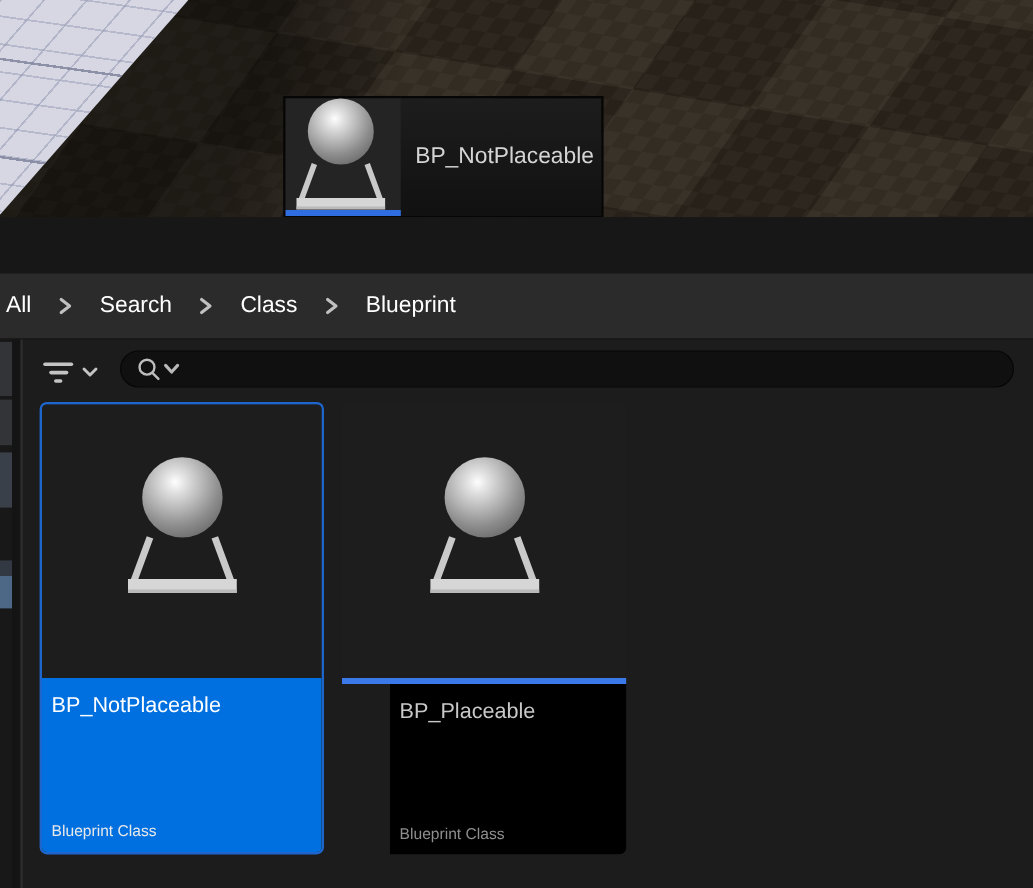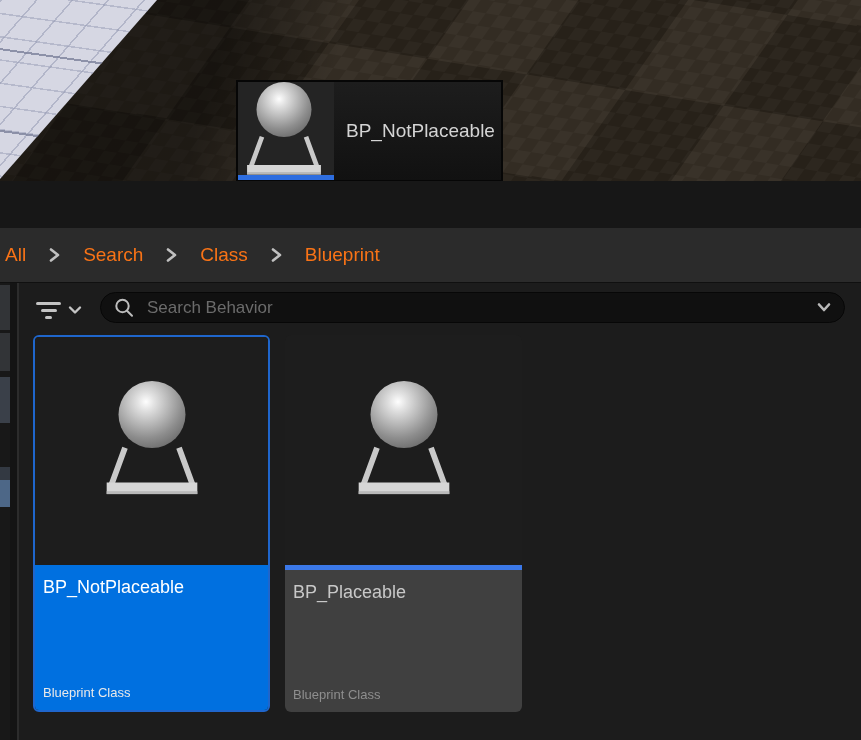--- a/index.html
+++ b/index.html
@@ -54,21 +54,21 @@
   .icon-lg .sphere{width:67px;height:67px;}
   .icon-sm{width:92px;height:94px;}
   .icon-sm .sphere{width:55px;height:55px;}
   
   .gap-band{position:absolute;left:0;top:181px;width:861px;height:47px;background:#171717;}
   
   .breadcrumb-bar{
     position:absolute;left:0;top:228px;width:861px;height:55px;
     background:#2b2b2b;border-bottom:1px solid #101010;box-sizing:border-box;
     display:flex;align-items:center;gap:22px;padding-left:5px;
-    color:#f97316;font-size:19px;
+    color:#ffffff;font-size:19px;
   }
   .crumb{cursor:default;}
   .crumb-sep{display:flex;align-items:center;}
   
   .browser-body{position:absolute;left:0;top:283px;width:861px;height:457px;background:#1c1c1c;}
   .sources-edge{position:absolute;left:0;top:0;width:10px;height:100%;background:#181818;}
   .sources-edge .blk{position:absolute;left:0;width:10px;}
   .blk1{top:2px;height:45px;background:#323437;}
   .blk2{top:50px;height:38px;background:#323437;}
   .blk3{top:94px;height:46px;background:#3a4049;}
@@ -101,21 +101,21 @@
   .asset-grid{position:absolute;left:33px;top:52px;display:flex;gap:15px;}
   .tile{width:237px;height:377px;border-radius:6px;overflow:hidden;box-sizing:border-box;cursor:pointer;display:flex;flex-direction:column;}
   .tile .thumb{position:relative;background:#1d1d1d;display:flex;justify-content:center;}
   .tile-selected{border:2px solid var(--tile-border-blue,#1f66cc);}
   .tile-selected .thumb{height:228px;}
   .tile-selected .thumb .asset-icon{margin-top:44px;}
   .tile-selected .label-area{background:var(--selection-blue,#0070e0);flex:1;}
   .tile-plain .thumb{height:230px;}
   .tile-plain .thumb .asset-icon{margin-top:46px;}
   .accent-strip{height:5px;background:var(--accent-blue,#3b78e8);}
-  .tile-plain .label-area{background:#404040;flex:1;}
+  .tile-plain .label-area{background:#000000;flex:1;margin-left:40px;}
   .label-area{position:relative;padding:12px 8px;}
   .tile-title{font-size:18px;}
   .tile-selected .tile-title{color:#ffffff;}
   .tile-plain .tile-title{color:#c8c8c8;}
   .tile-type{position:absolute;left:8px;bottom:10px;font-size:13px;}
   .tile-selected .tile-type{color:#e9e9e9;}
   .tile-plain .tile-type{color:#8e8e8e;}
 </style>
 </head>
 <body>
@@ -188,21 +188,20 @@
       <svg width="14" height="10" viewBox="0 0 14 10">
         <path d="M2 2.5 L7 7.5 L12 2.5" stroke="#c4c4c4" stroke-width="2.4" fill="none" stroke-linecap="round" stroke-linejoin="round"></path>
       </svg>
     </button>
 
     <div class="search-pill">
       <svg width="22" height="22" viewBox="0 0 22 22">
         <circle cx="9.5" cy="9" r="6.2" stroke="#bdbdbd" stroke-width="2" fill="none"></circle>
         <line x1="14" y1="13.8" x2="19" y2="18.8" stroke="#bdbdbd" stroke-width="2" stroke-linecap="round"></line>
       </svg>
-      <input type="text" placeholder="Search Behavior" style="">
       <button class="chev-btn">
         <svg width="16" height="11" viewBox="0 0 16 11">
           <path d="M3 2.5 L8 8 L13 2.5" stroke="#b9b9b9" stroke-width="2.6" fill="none" stroke-linecap="round" stroke-linejoin="round"></path>
         </svg>
       </button>
     </div>
 
     <div class="asset-grid">
 
       <div class="tile tile-selected">

